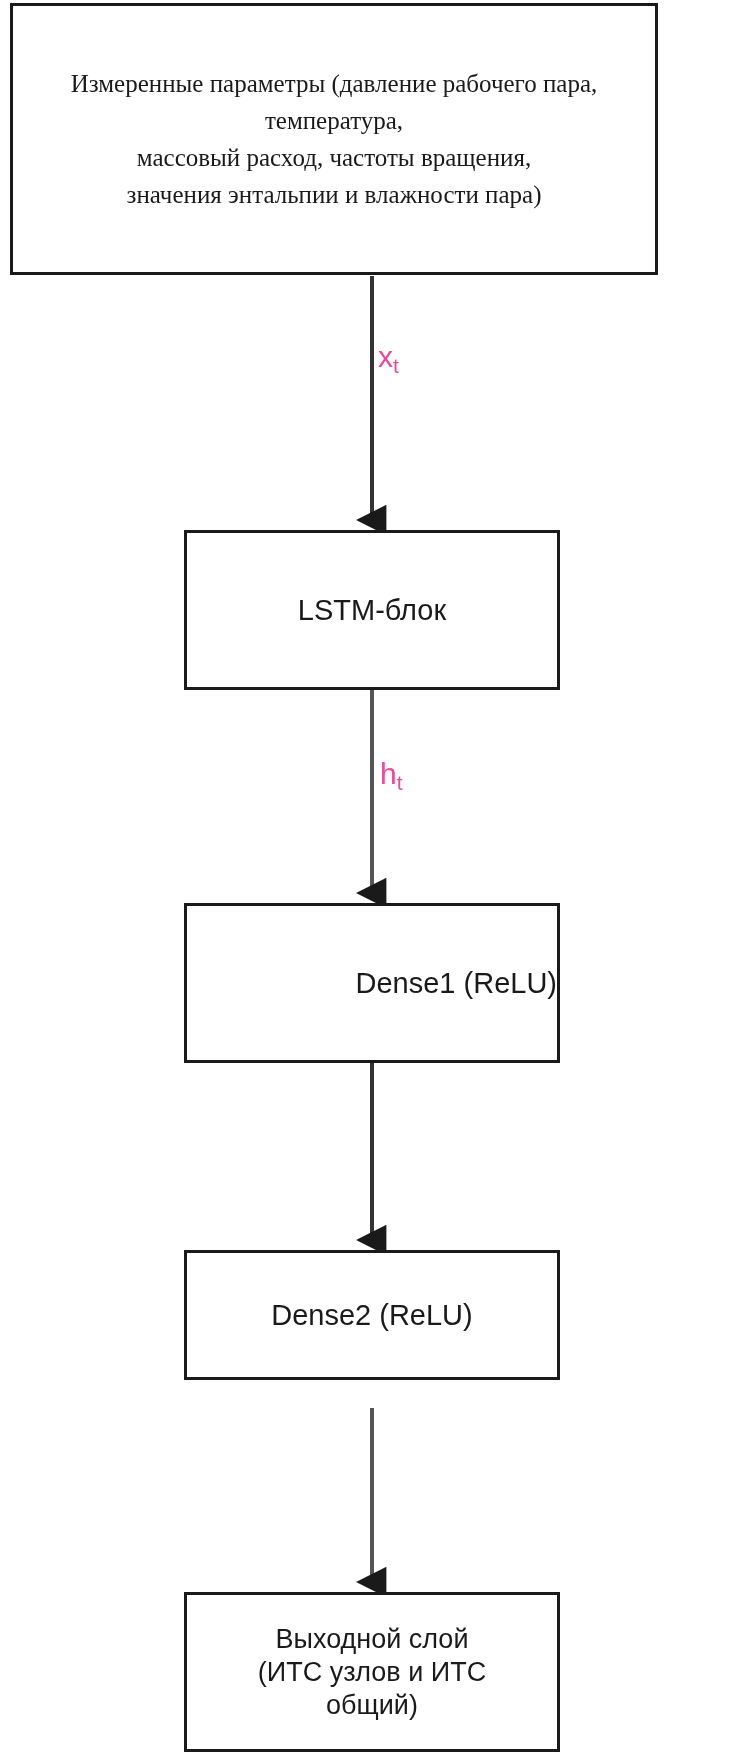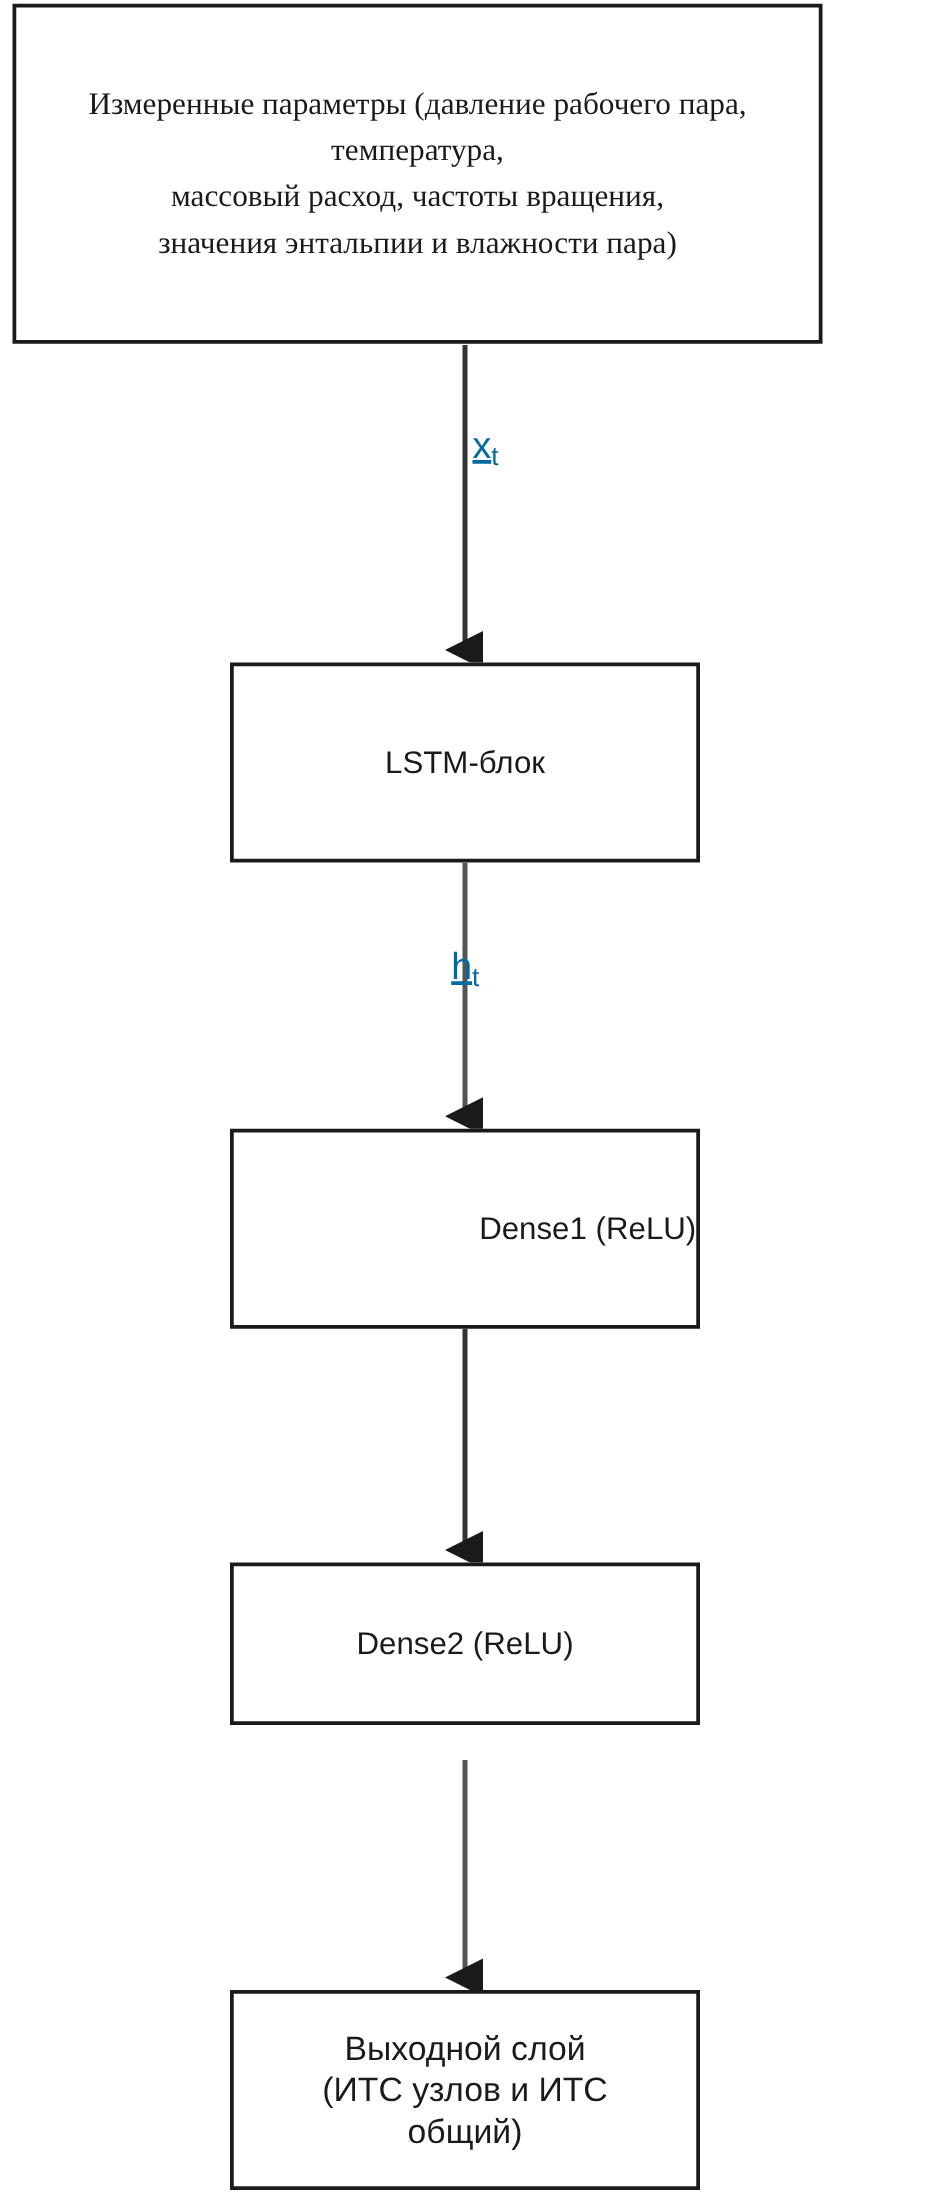--- a/index.html
+++ b/index.html
@@ -70,21 +70,21 @@
   #node-output {
     left: 184px;
     top: 1592px;
     width: 376px;
     height: 160px;
   }
   #node-lstm .label,
   #node-dense1 .label,
   #node-dense2 .label {
     font-family: "Liberation Sans", sans-serif;
-    font-size: 25px;
+    font-size: 29px;
     line-height: 34px;
   }
   #node-output .label {
     font-family: "Liberation Sans", sans-serif;
     font-size: 27px;
     line-height: 33px;
   }
 
   
   .edge {
@@ -92,32 +92,31 @@
     left: 0;
     top: 0;
     width: 754px;
     height: 1754px;
     pointer-events: none;
   }
   .edge-label {
     position: absolute;
     font-family: "Liberation Sans", sans-serif;
     font-size: 30px;
-    color: #0369a1;
+    color: #ec4899;
     white-space: nowrap;
-    text-decoration: underline;
   }
   .edge-label sub {
     font-size: 21px;
     vertical-align: baseline;
     position: relative;
     top: 6px;
   }
   #label-xt { left: 378px; top: 340px; }
-  #label-ht { left: 361px; top: 757px; }
+  #label-ht { left: 380px; top: 757px; }
 </style>
 </head>
 <body>
 
 <div id="canvas">
 
   <svg class="edge" viewBox="0 0 754 1754" width="754" height="1754" aria-hidden="true">
     <defs>
       <marker id="arrowhead" markerWidth="9" markerHeight="9" refX="4.2" refY="4.2" orient="auto" markerUnits="strokeWidth">
         <path d="M0.4,0.6 L8.0,0.6 L4.2,8.2 Z" fill="#1a1a1a"></path>

